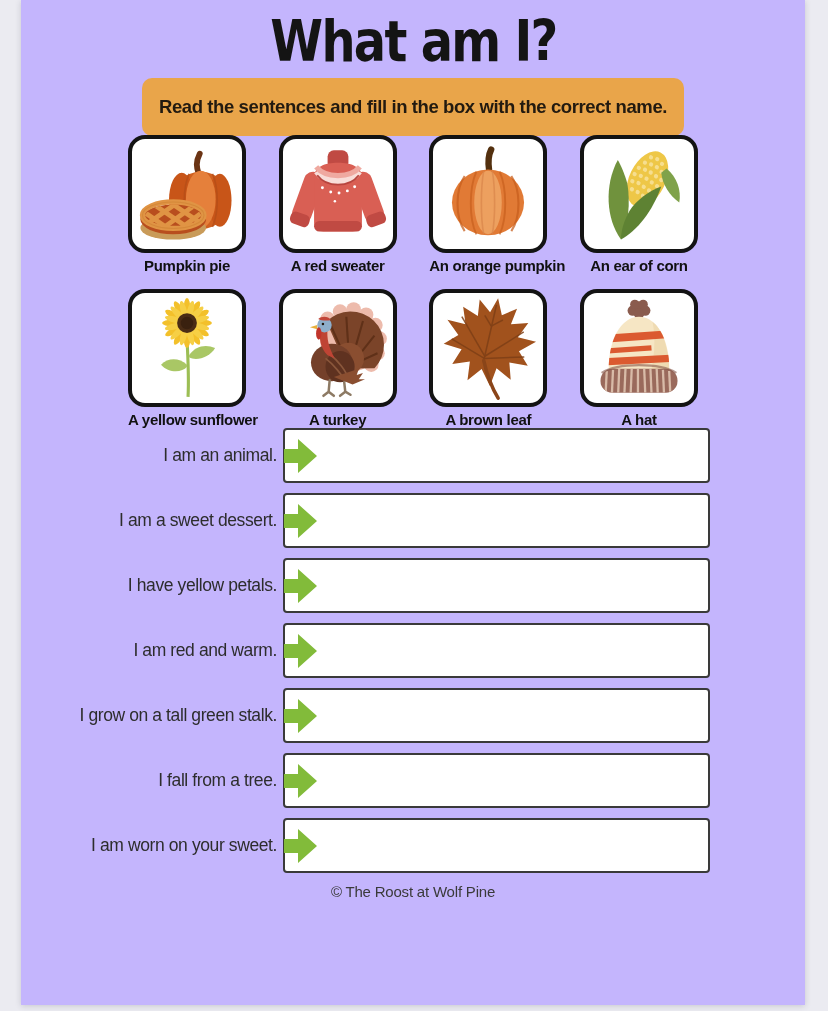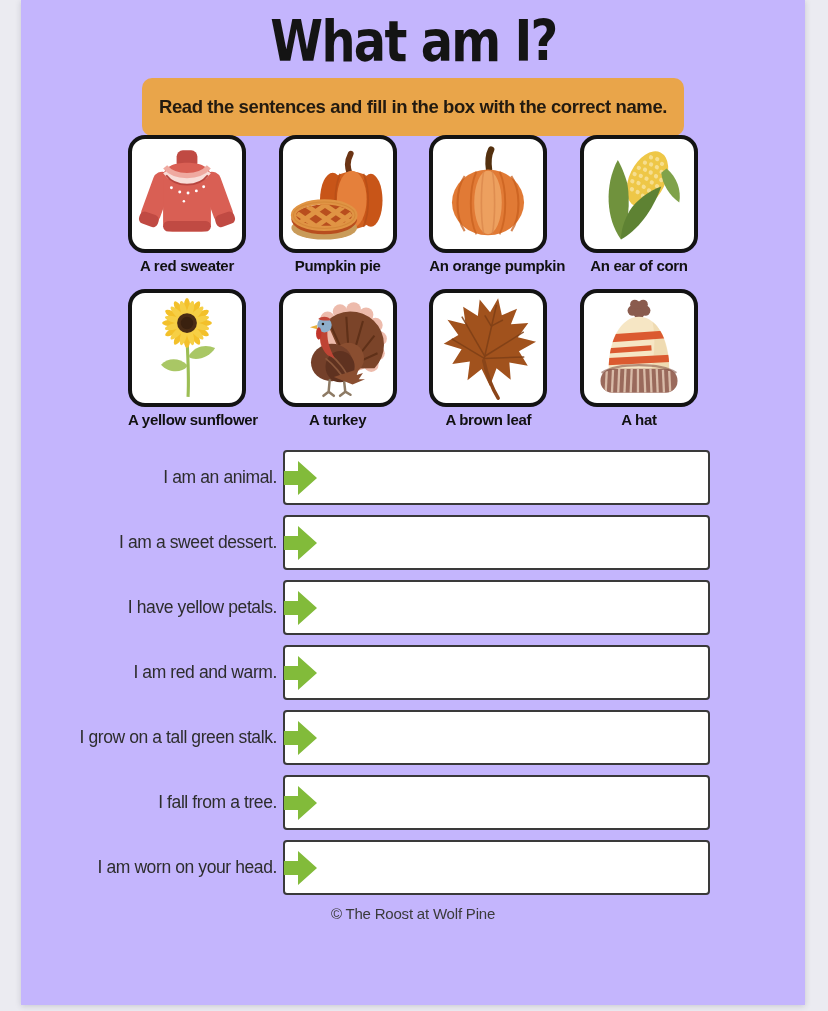--- a/index.html
+++ b/index.html
@@ -32,21 +32,21 @@
     width:118px; height:118px; border:4px solid #131313; border-radius:17px;
     background:#fff; display:flex; align-items:center; justify-content:center;
     overflow:visible;
   }
   .frame svg { display:block; }
   .card-label {
     margin-top:4px; font-size:15px; font-weight:700; color:#111;
     letter-spacing:-0.3px; white-space:nowrap;
   }
   
-  .questions { margin-top:22px; }
+  .questions { }
   .qrow { display:flex; align-items:center; height:55px; margin-bottom:10px; padding-right:95px; }
   .q-label {
     flex:1; text-align:right; padding-right:6px; font-size:17.5px;
     color:#2d2d2d; letter-spacing:-0.4px; white-space:nowrap;
   }
   .answer-box {
     position:relative; width:427px; height:55px;
     border:2px solid #3a3a3a; border-radius:4px; background:#fff;
   }
   .arrow { position:absolute; left:-2px; top:50%; transform:translateY(-50%); }
@@ -63,50 +63,20 @@
     <div class="title-wrap">
       <div class="title">What am I?</div>
     </div>
 
     <div class="banner-wrap">
       <div class="banner">Read the sentences and fill in the box with the correct name.</div>
     </div>
 
     <div class="grid">
       <div class="grid-row">
-
-        <div class="card">
-          <div class="frame">
-            <svg width="104" height="104" viewBox="0 0 100 100">
-              <rect x="40" y="8" width="20" height="18" rx="6" fill="#c04a43"></rect>
-              <g transform="rotate(20 22 52)">
-                <rect x="12" y="28" width="19" height="52" rx="9" fill="#d95f54"></rect>
-                <rect x="12" y="70" width="19" height="12" rx="5" fill="#c04a43"></rect>
-              </g>
-              <g transform="rotate(-20 78 52)">
-                <rect x="69" y="28" width="19" height="52" rx="9" fill="#d95f54"></rect>
-                <rect x="69" y="70" width="19" height="12" rx="5" fill="#c04a43"></rect>
-              </g>
-              <path d="M27 34 C27 24 37 20 50 20 C63 20 73 24 73 34 L73 78 C73 84 69 86 64 86 L36 86 C31 86 27 84 27 78 Z" fill="#d95f54"></path>
-              <rect x="27" y="76" width="46" height="10" rx="5" fill="#c04a43"></rect>
-              <path d="M30 28 C38 40 62 40 70 28" stroke="#f8ddd8" stroke-width="7" fill="none"></path>
-              <path d="M29 24 C38 35 62 35 71 24" stroke="#efa9a0" stroke-width="5" fill="none"></path>
-              <path d="M30 32 C39 44 61 44 70 32" stroke="#b8453e" stroke-width="1.8" fill="none"></path>
-              <g fill="#ffffff">
-                <circle cx="35" cy="44" r="1.4"></circle>
-                  <circle cx="43" cy="48" r="1.4"></circle>
-                <circle cx="51" cy="49" r="1.4"></circle>
-                  <circle cx="59" cy="47" r="1.4"></circle>
-                <circle cx="66" cy="43" r="1.4"></circle>
-                  <circle cx="47" cy="57" r="1.2"></circle>
-              </g>
-            </svg>
-          </div>
-          <div class="card-label">A red sweater</div>
-        </div>
 
         <div class="card">
           <div class="frame">
             <svg width="106" height="106" viewBox="0 0 100 100">
               <path d="M62 12 C58 20 59 25 61 31" stroke="#6b3414" stroke-width="5.5" fill="none" stroke-linecap="round"></path>
               <ellipse cx="63" cy="56" rx="28" ry="27" fill="#d0601f"></ellipse>
               <ellipse cx="45" cy="56" rx="12" ry="26" fill="#c85518"></ellipse>
               <ellipse cx="81" cy="56" rx="11" ry="25" fill="#c85518"></ellipse>
               <ellipse cx="63" cy="55" rx="14" ry="27" fill="#e5803b"></ellipse>
               <path d="M52 31 C46 44 46 68 52 81" stroke="#b54d18" stroke-width="1.6" fill="none" opacity=".8"></path>
@@ -122,20 +92,50 @@
                   <path d="M34 90 L66 66"></path>
                 <path d="M16 58 L54 84"></path>
                   <path d="M28 54 L64 78"></path>
                   <path d="M8 66 L40 88"></path>
               </g>
               <ellipse cx="37" cy="70" rx="29" ry="12.5" fill="none" stroke="#e09444" stroke-width="5"></ellipse>
               <ellipse cx="37" cy="70" rx="29" ry="12.5" fill="none" stroke="#c97e2e" stroke-width="1" opacity=".5"></ellipse>
             </svg>
           </div>
           <div class="card-label">Pumpkin pie</div>
+        </div>
+
+        <div class="card">
+          <div class="frame">
+            <svg width="104" height="104" viewBox="0 0 100 100">
+              <rect x="40" y="8" width="20" height="18" rx="6" fill="#c04a43"></rect>
+              <g transform="rotate(20 22 52)">
+                <rect x="12" y="28" width="19" height="52" rx="9" fill="#d95f54"></rect>
+                <rect x="12" y="70" width="19" height="12" rx="5" fill="#c04a43"></rect>
+              </g>
+              <g transform="rotate(-20 78 52)">
+                <rect x="69" y="28" width="19" height="52" rx="9" fill="#d95f54"></rect>
+                <rect x="69" y="70" width="19" height="12" rx="5" fill="#c04a43"></rect>
+              </g>
+              <path d="M27 34 C27 24 37 20 50 20 C63 20 73 24 73 34 L73 78 C73 84 69 86 64 86 L36 86 C31 86 27 84 27 78 Z" fill="#d95f54"></path>
+              <rect x="27" y="76" width="46" height="10" rx="5" fill="#c04a43"></rect>
+              <path d="M30 28 C38 40 62 40 70 28" stroke="#f8ddd8" stroke-width="7" fill="none"></path>
+              <path d="M29 24 C38 35 62 35 71 24" stroke="#efa9a0" stroke-width="5" fill="none"></path>
+              <path d="M30 32 C39 44 61 44 70 32" stroke="#b8453e" stroke-width="1.8" fill="none"></path>
+              <g fill="#ffffff">
+                <circle cx="35" cy="44" r="1.4"></circle>
+                  <circle cx="43" cy="48" r="1.4"></circle>
+                <circle cx="51" cy="49" r="1.4"></circle>
+                  <circle cx="59" cy="47" r="1.4"></circle>
+                <circle cx="66" cy="43" r="1.4"></circle>
+                  <circle cx="47" cy="57" r="1.2"></circle>
+              </g>
+            </svg>
+          </div>
+          <div class="card-label">A red sweater</div>
         </div>
 
         <div class="card">
           <div class="frame">
             <svg width="106" height="106" viewBox="0 0 100 100">
               <path d="M53 8 C50 14 50 20 51 27" stroke="#53300f" stroke-width="6" fill="none" stroke-linecap="round"></path>
               <ellipse cx="50" cy="58" rx="34" ry="31" fill="#e17a35"></ellipse>
               <ellipse cx="50" cy="58" rx="13" ry="30" fill="#eda05f"></ellipse>
               <path d="M28 33 C19 46 19 72 28 85" stroke="#c75f1e" stroke-width="2" fill="none" opacity=".75"></path>
               <path d="M72 33 C81 46 81 72 72 85" stroke="#c75f1e" stroke-width="2" fill="none" opacity=".75"></path>
@@ -404,21 +404,21 @@
         <div class="q-label">I fall from a tree.</div>
         <div class="answer-box">
           <svg class="arrow" width="36" height="40" viewBox="0 0 34 40">
               <polygon points="0,13 14,13 14,3 33,20 14,37 14,27 0,27" fill="#82bb3a"></polygon>
             </svg>
           <div class="answer-fill"></div>
         </div>
       </div>
 
       <div class="qrow">
-        <div class="q-label">I am worn on your head.</div>
+        <div class="q-label">I am worn on your sweet.</div>
         <div class="answer-box">
           <svg class="arrow" width="36" height="40" viewBox="0 0 34 40">
               <polygon points="0,13 14,13 14,3 33,20 14,37 14,27 0,27" fill="#82bb3a"></polygon>
             </svg>
           <div class="answer-fill"></div>
         </div>
       </div>
 
     </div>
 

